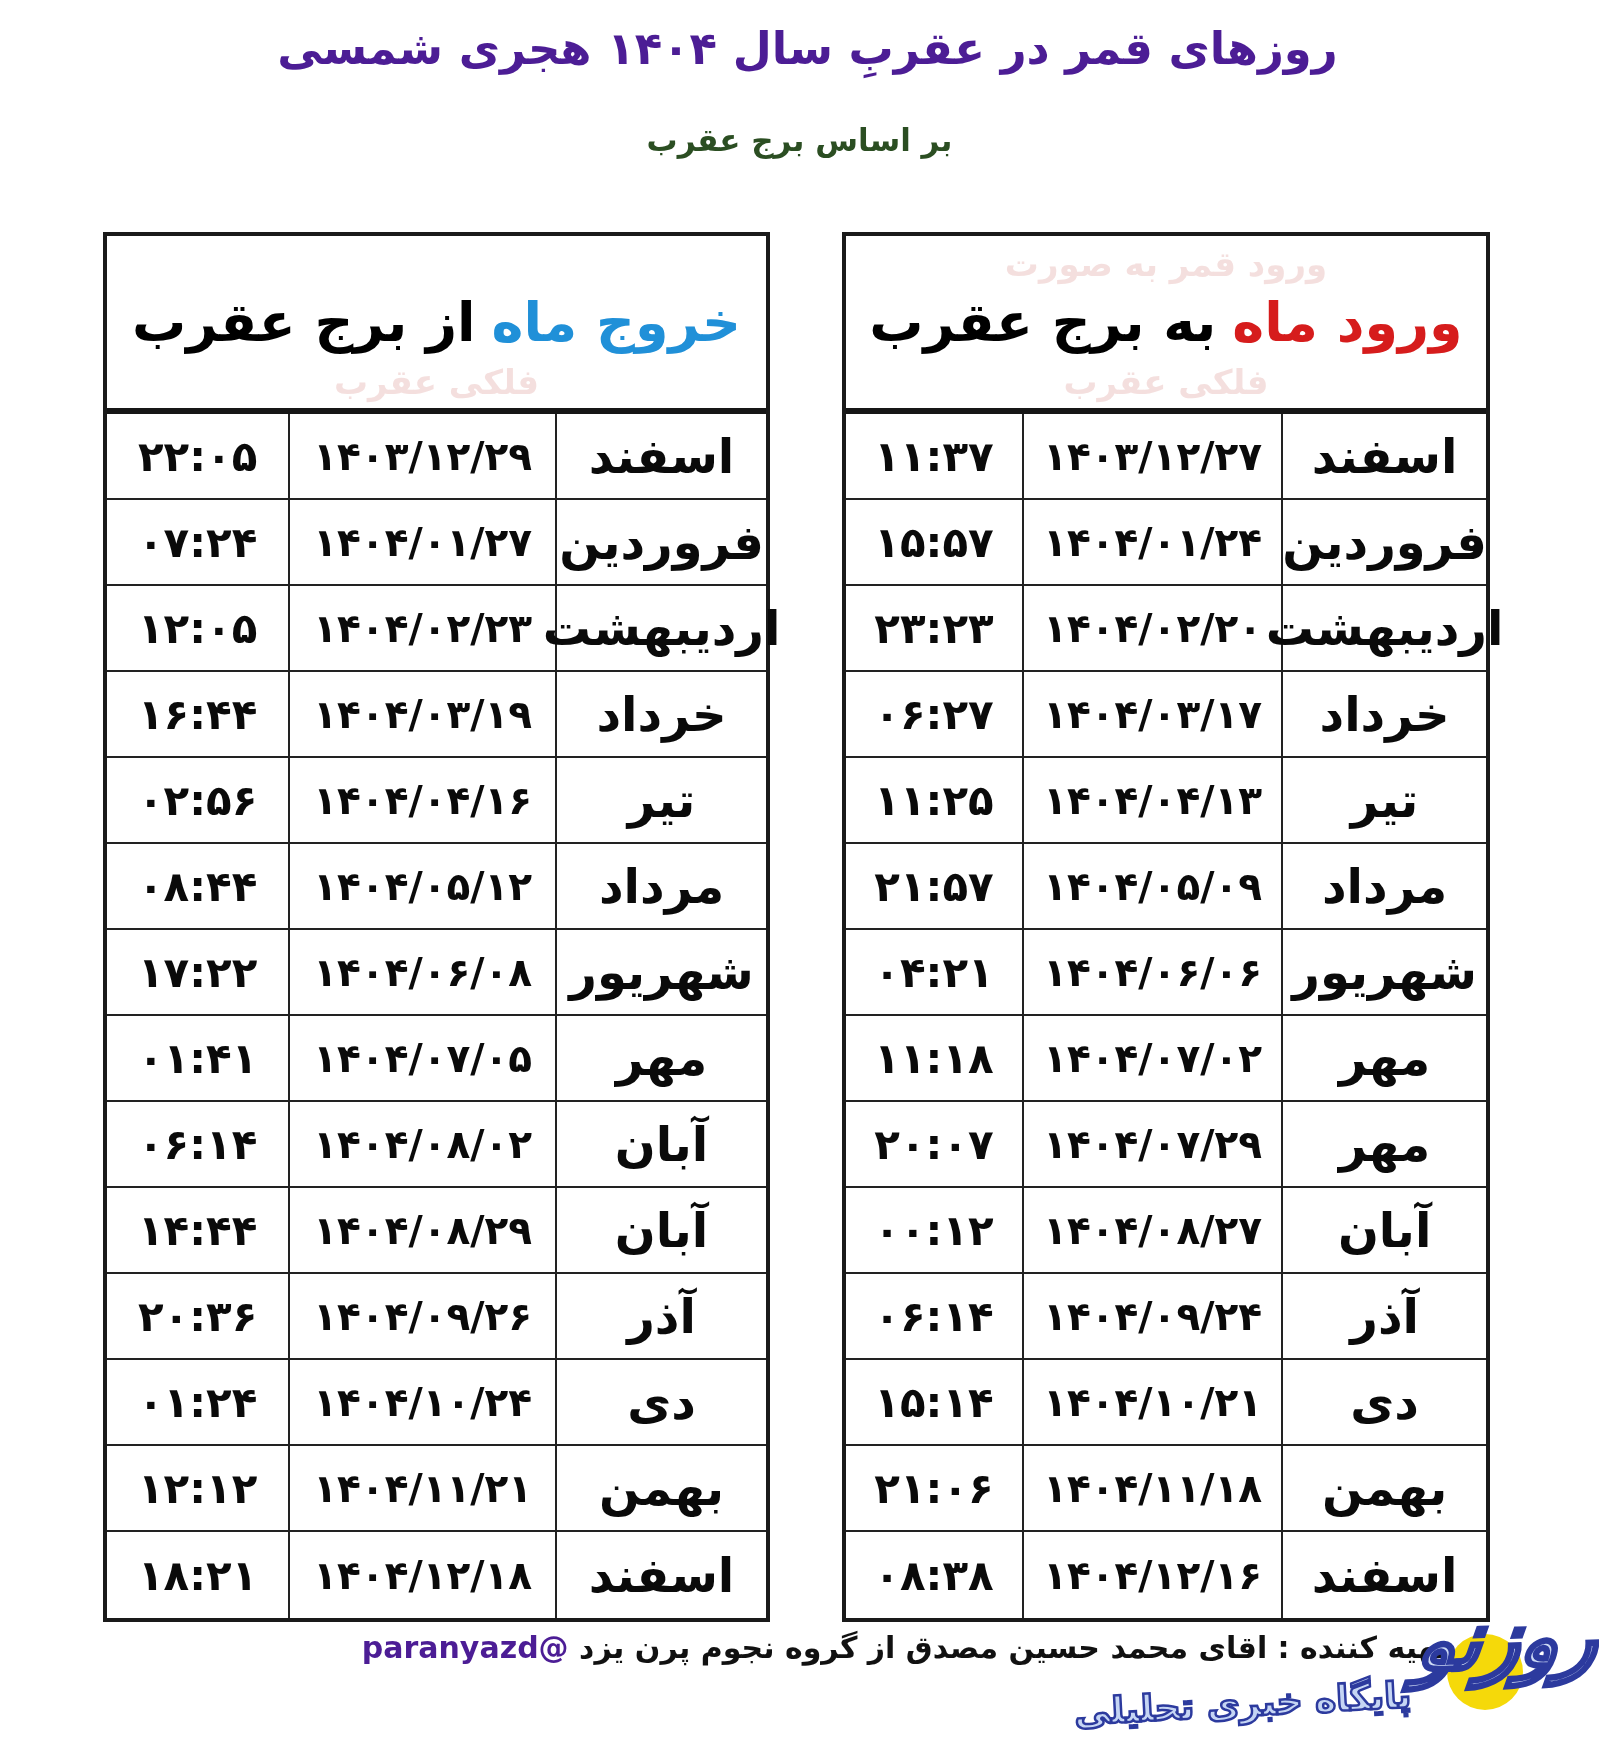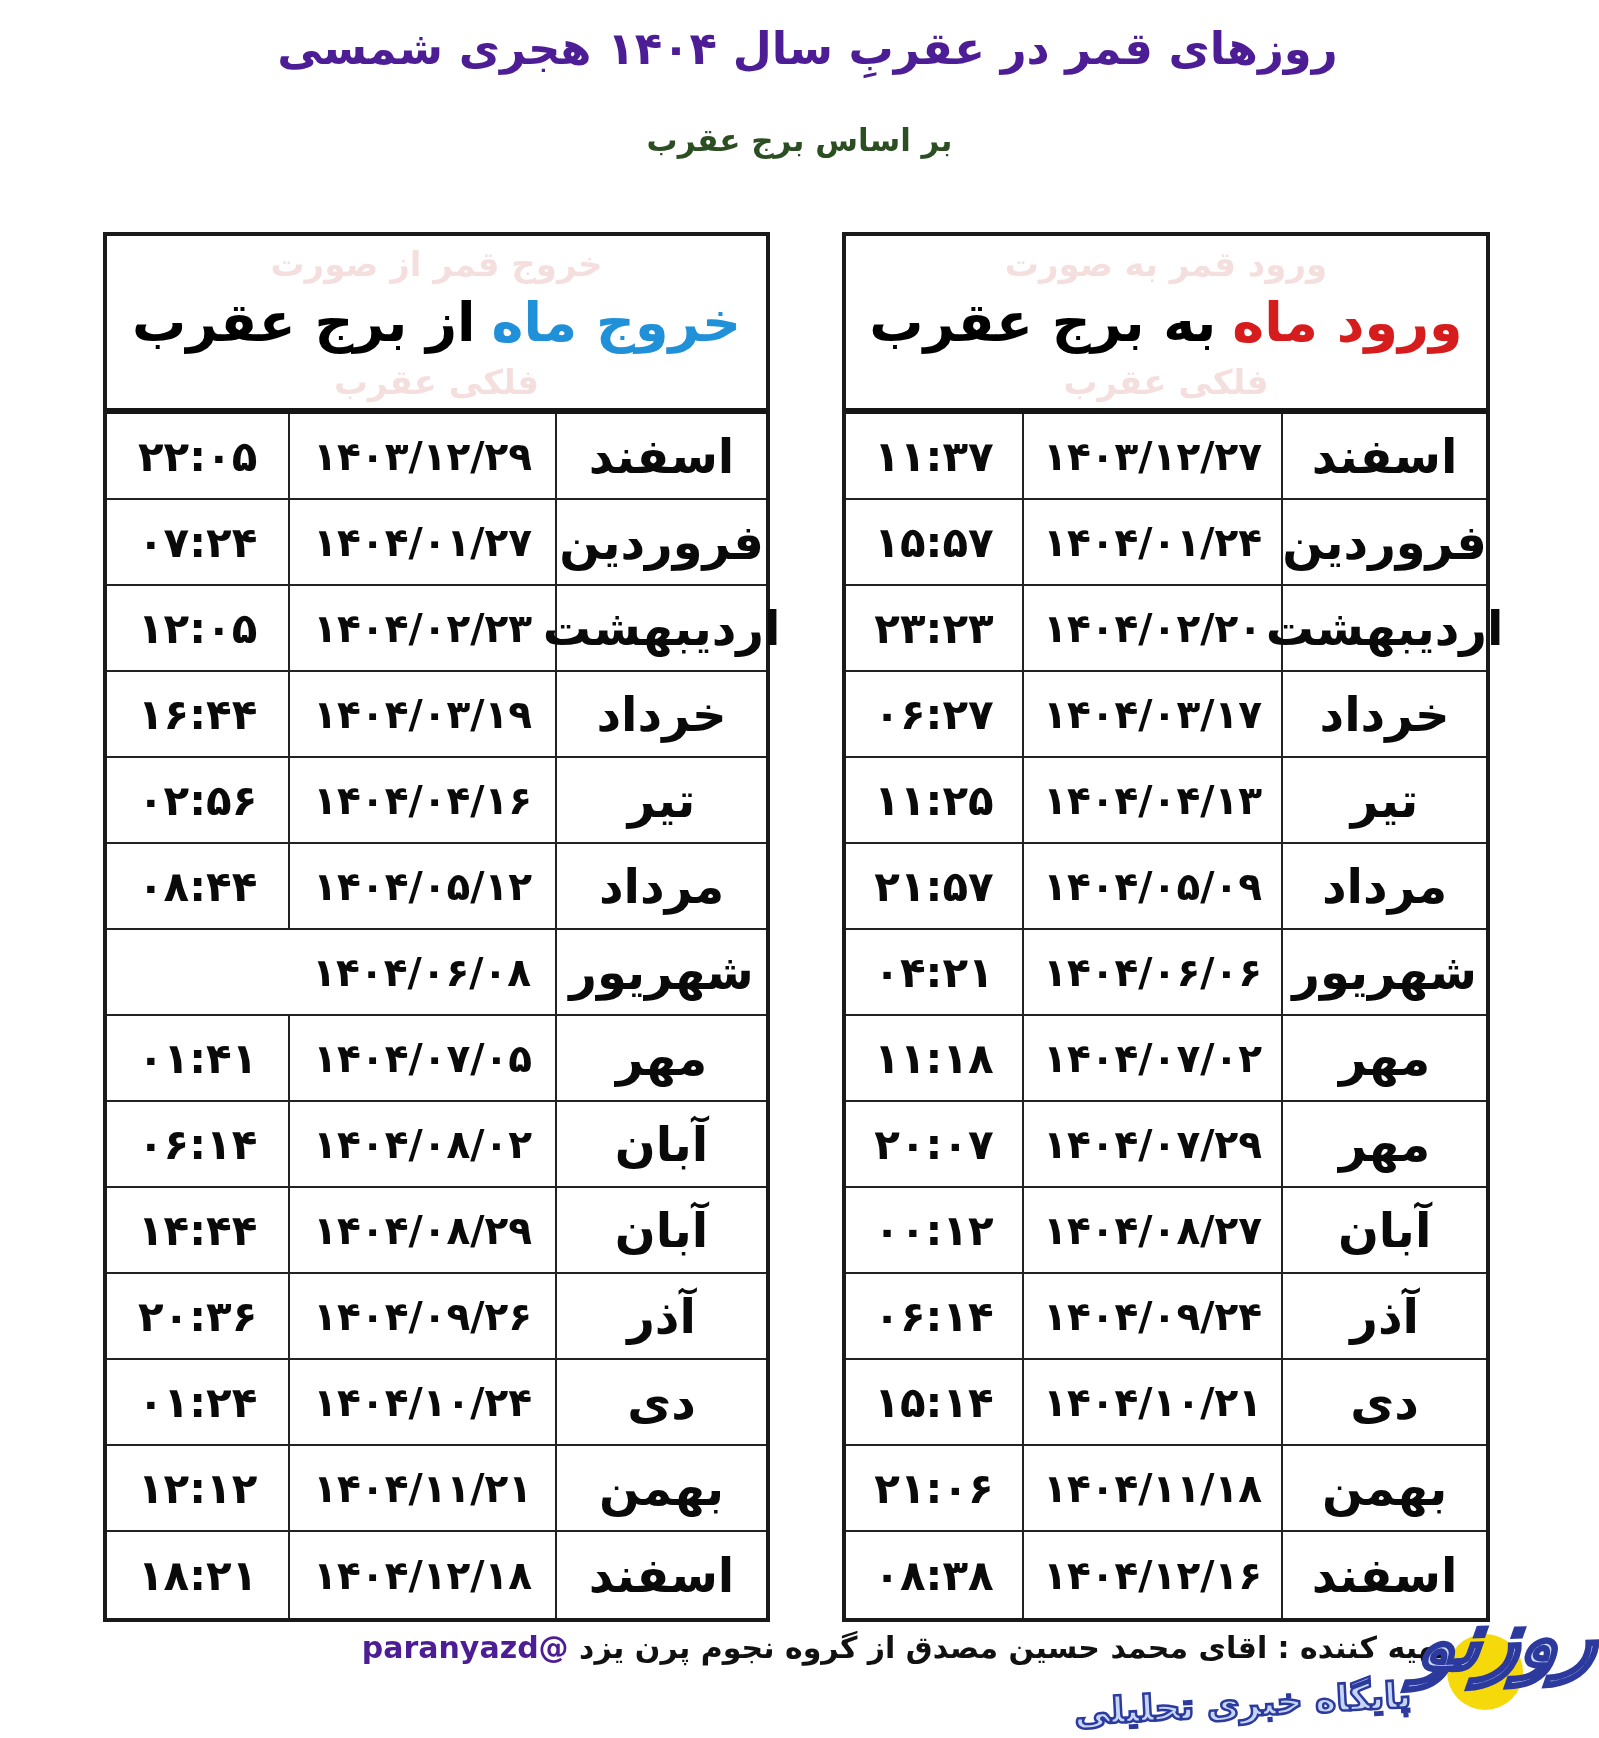--- a/index.html
+++ b/index.html
@@ -154,21 +154,20 @@
   </div>
   <div class="row">
     <div class="cell month">اسفند</div>
     <div class="cell date">۱۴۰۴/۱۲/۱۶</div>
     <div class="cell time">۰۸:۳۸</div>
   </div>
 </div>
 
 <div class="sc-table exit-table">
   <div class="thead">
-    <div class="ghost g1">خروج قمر از صورت</div>
     <div class="ghost g2">فلکی عقرب</div>
     <span class="accent-exit">خروج ماه</span>
     <span>از برج عقرب</span>
   </div>
   <div class="row">
     <div class="cell month">اسفند</div>
     <div class="cell date">۱۴۰۳/۱۲/۲۹</div>
     <div class="cell time">۲۲:۰۵</div>
   </div>
   <div class="row">
@@ -192,20 +191,21 @@
     <div class="cell time">۰۲:۵۶</div>
   </div>
   <div class="row">
     <div class="cell month">مرداد</div>
     <div class="cell date">۱۴۰۴/۰۵/۱۲</div>
     <div class="cell time">۰۸:۴۴</div>
   </div>
   <div class="row">
     <div class="cell month">شهریور</div>
     <div class="cell date">۱۴۰۴/۰۶/۰۸</div>
+    <div class="cell time">۱۷:۲۲</div>
   </div>
   <div class="row">
     <div class="cell month">مهر</div>
     <div class="cell date">۱۴۰۴/۰۷/۰۵</div>
     <div class="cell time">۰۱:۴۱</div>
   </div>
   <div class="row">
     <div class="cell month">آبان</div>
     <div class="cell date">۱۴۰۴/۰۸/۰۲</div>
     <div class="cell time">۰۶:۱۴</div>

